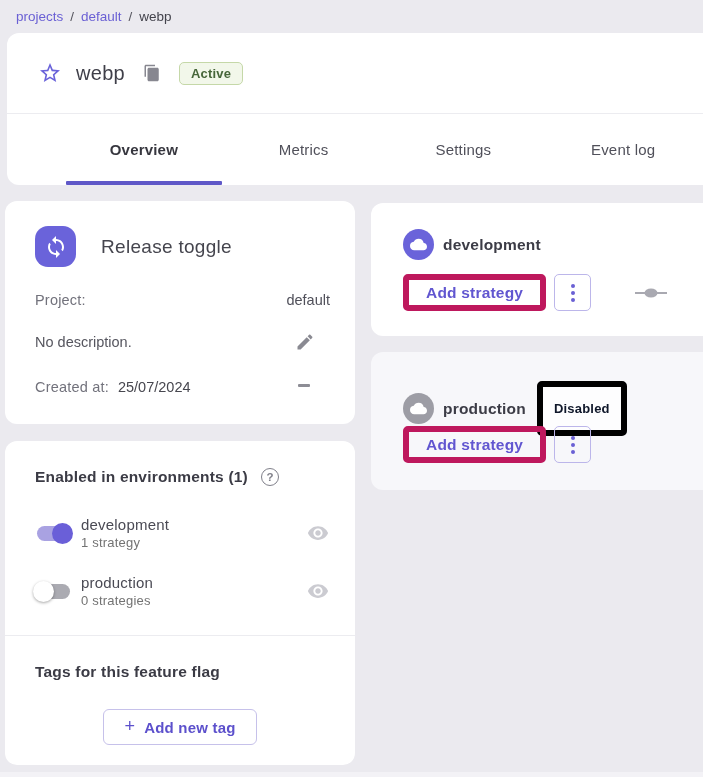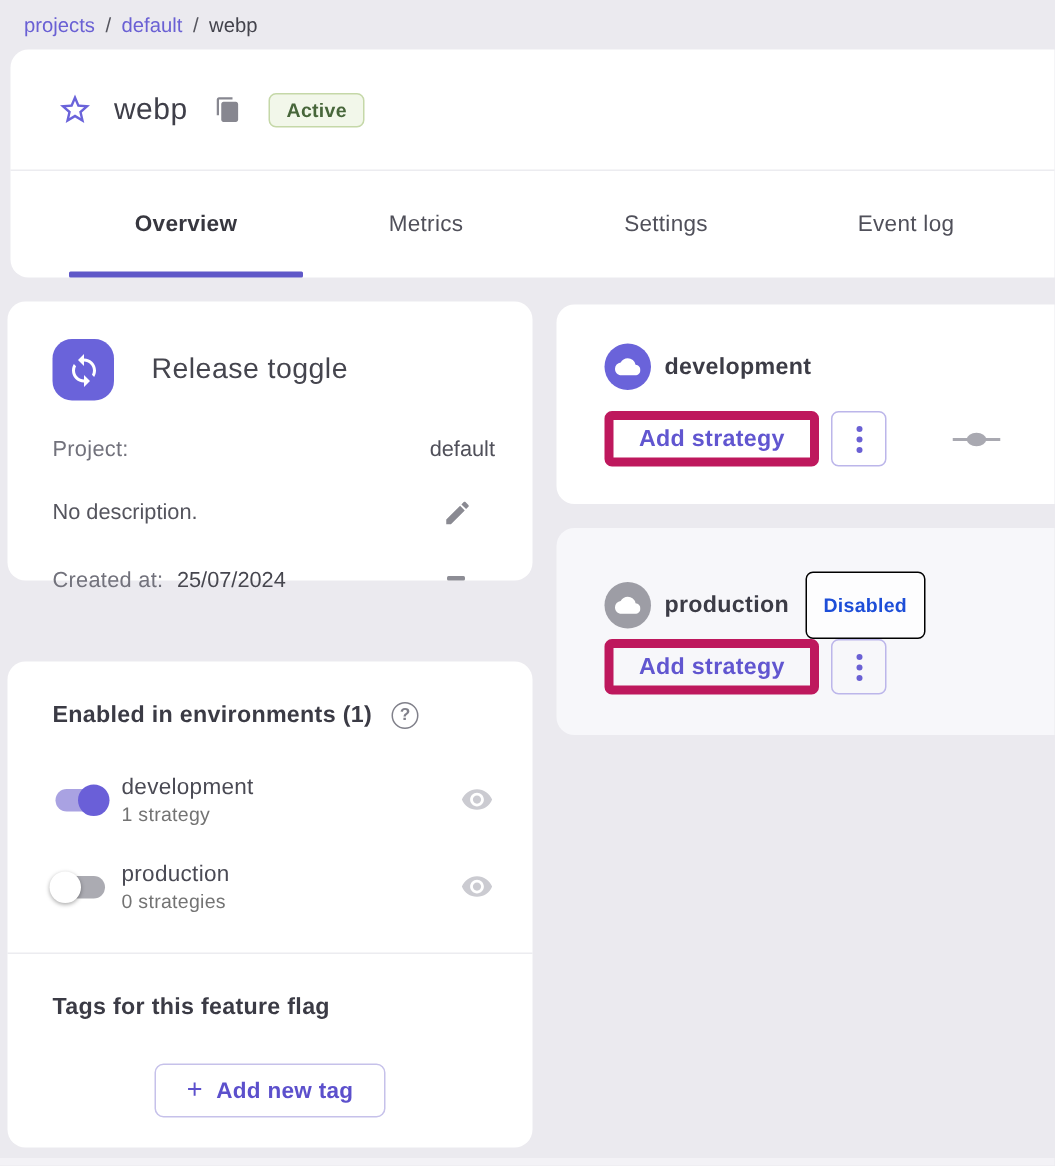--- a/index.html
+++ b/index.html
@@ -34,37 +34,37 @@
   .star-btn { width: 24px; height: 24px; display: flex; align-items: center; justify-content: center; cursor: pointer; }
   .flag-title { font-size: 20px; font-weight: 500; color: #3f3f49; margin-left: 14px; letter-spacing: 0.3px; }
   .copy-btn { width: 20px; height: 20px; margin-left: 17px; display: flex; align-items: center; justify-content: center; cursor: pointer; }
   .active-badge {
     margin-left: 17px;
     background: #f2f7ea; border: 1px solid #c5d8a8; color: #47663a;
     font-size: 13px; font-weight: 700; letter-spacing: 0.2px;
     padding: 3px 11px; border-radius: 5px;
   }
   .header-divider { border-top: 1px solid #ececf0; }
-  .tabs { height: 71px; display: flex; padding-left: 37px; }
+  .tabs { height: 71px; display: flex; padding-left: 37px; margin-left: 20px; }
   .tab {
     width: 160px; position: relative; display: flex;
     align-items: center; justify-content: center;
     font-size: 15px; color: #50505a; cursor: pointer; letter-spacing: 0.2px;
   }
   .tab.active { font-weight: 700; color: #37373f; }
   .tab.active .tab-underline {
     position: absolute; left: 2px; right: 2px; bottom: 0; height: 4px;
     background: #5f58c8; border-radius: 1px;
   }
 
   
   .card { position: absolute; background: #fff; border-radius: 12px; }
 
   
-  .type-card { top: 201px; left: 5px; width: 350px; height: 186px; }
+  .type-card { top: 201px; left: 5px; width: 350px; height: 223px; }
   .type-head { position: absolute; top: 25px; left: 30px; display: flex; align-items: center; }
   .type-icon {
     width: 41px; height: 41px; border-radius: 13px; background: #6a63da;
     display: flex; align-items: center; justify-content: center;
   }
   .type-title { font-size: 19px; color: #45454e; margin-left: 25px; letter-spacing: 0.3px; }
   .meta-row { position: absolute; left: 30px; right: 25px; display: flex; align-items: center; font-size: 14.5px; }
   .row-project { top: 91px; justify-content: space-between; gap: 20px; }
   .row-desc { top: 130px; justify-content: space-between; gap: 17px; }
   .row-created { top: 178px; justify-content: space-between; }
@@ -121,22 +121,22 @@
   .panel-prod .panel-head { top: 29px; }
   .cloud-circle {
     width: 31px; height: 31px; border-radius: 50%;
     display: flex; align-items: center; justify-content: center;
   }
   .cloud-purple { background: #6a63da; }
   .cloud-gray { background: #9d9da5; }
   .panel-name { font-size: 15.5px; font-weight: 700; color: #3c3c46; margin-left: 9px; letter-spacing: 0.2px; }
   .disabled-chip {
     margin-left: 11px; background: #fdfdfe;
-    border: 1px solid #000000; border-radius: 5px;
-    color: #1d4ed8; font-size: 13px; font-weight: 700; letter-spacing: 0.2px;
+    border: 6px solid #000000; border-radius: 5px;
+    color: #0f172a; font-size: 13px; font-weight: 700; letter-spacing: 0.2px;
     padding: 14px 11px;
   }
   .panel-actions { position: absolute; left: 32px; display: flex; align-items: center; }
   .panel-dev .panel-actions { top: 71px; }
   .panel-prod .panel-actions { top: 74px; }
   .add-strategy-btn {
     height: 37px; padding: 0 17px;
     background: transparent; border: 6px solid #be185d; border-radius: 5px;
     color: #6156d0; font-size: 15.5px; font-weight: 700; letter-spacing: 0.2px;
     display: flex; align-items: center; cursor: pointer;

